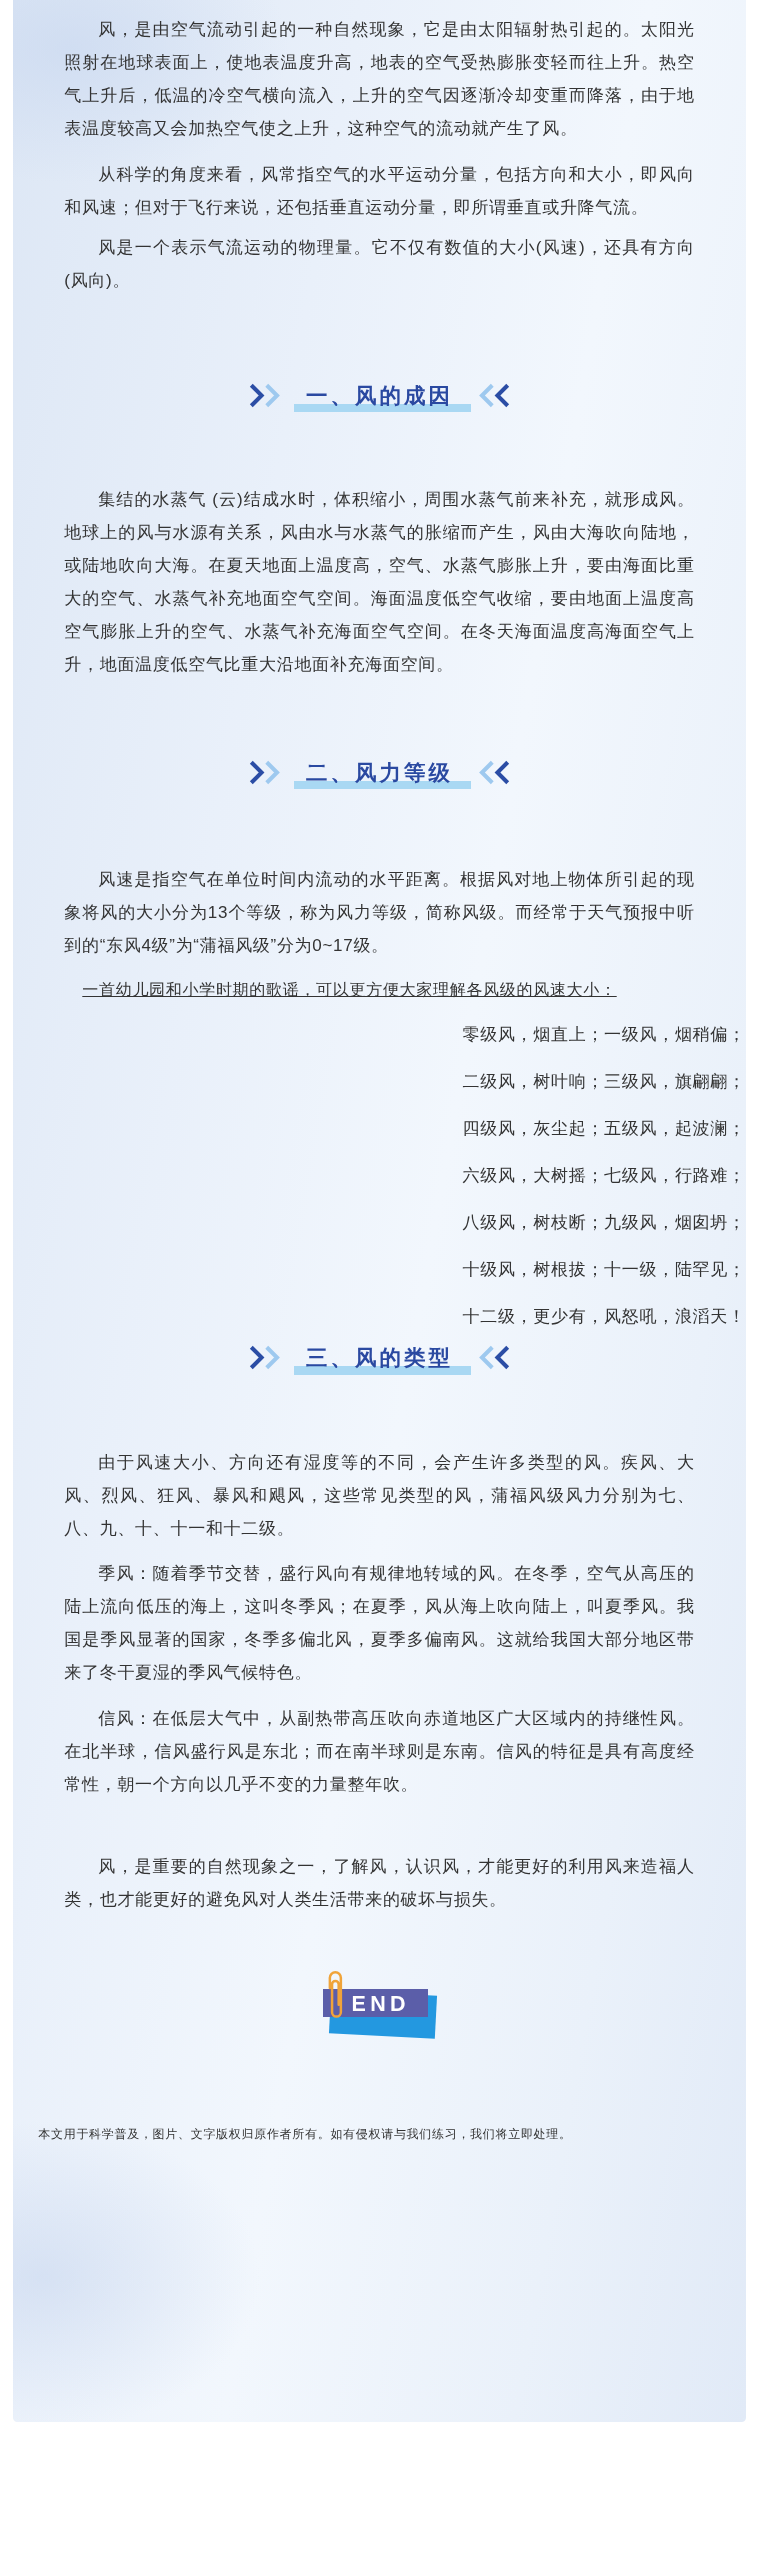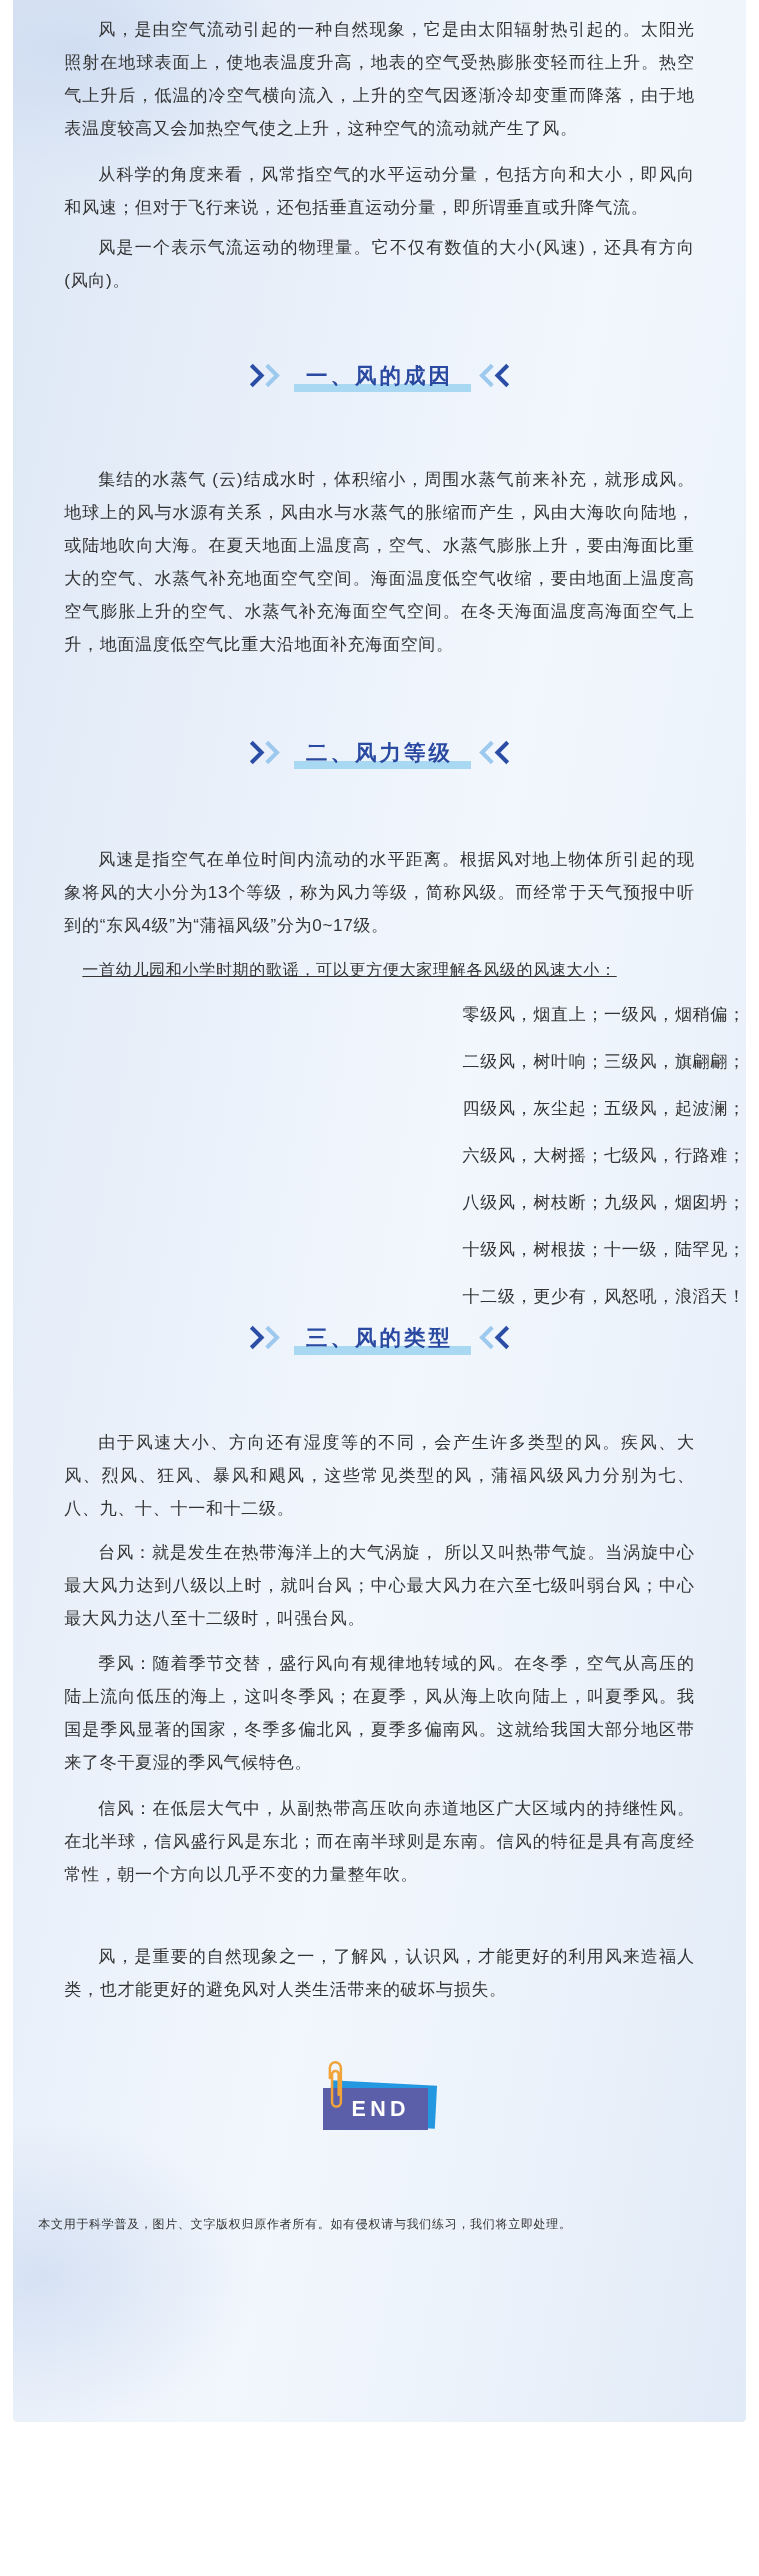--- a/index.html
+++ b/index.html
@@ -87,25 +87,25 @@
   }
   .end-blue{
     position:absolute;
     left:10.4px; top:25px;
     width:106px; height:43px;
     background:var(--end-blue,#2398e0);
     transform:rotate(3deg);
   }
   .end-purple{
     position:absolute;
-    left:3px; top:30px;
-    width:105px; height:42px;
+    left:3px; top:21px;
+    width:105px; height:28px;
     background:var(--end-purple,#5b5ea9);
     display:flex;
-    align-items:center;
+    align-items:flex-end;
     justify-content:center;
   }
   .end-label{
     color:#ffffff;
     font-size:21.5px;
     font-weight:bold;
     letter-spacing:4.4px;
     padding-left:10.4px;
   }
   .paperclip{
@@ -117,21 +117,21 @@
     font-size:12px;
     line-height:33px;
     letter-spacing:0.7px;
     color:var(--text-color,#333);
     text-align:justify;
   }
   
   .p1{margin-top:0;}
   .p2{margin-top:12.6px;}
   .p3{margin-top:7.4px;}
-  .h1{margin-top:60px;justify-content:center;}
+  .h1{margin-top:80px;justify-content:center;}
   .s1-body{margin-top:70px;}
   .h2{margin-top:73px;}
   .s2-body{margin-top:73px;}
   .song-block{margin-top:5.2px;}
   .h3{}
   .s3-p1{margin-top:70px;}
   .s3-p2{margin-top:11px;}
   .s3-p3{margin-top:12.6px;}
   .s3-p4{margin-top:12.6px;}
   .closing{margin-top:49px;}
@@ -191,21 +191,20 @@
         <polyline points="25,3 39,17 25,31" fill="none" stroke="#9ec9ef" stroke-width="5.5"></polyline>
       </svg>
       <span class="h-text">三、风的类型</span>
       <svg class="chev" width="36" height="25" viewBox="0 0 48 34">
         <polyline points="23,3 9,17 23,31" fill="none" stroke="#9ec9ef" stroke-width="5.5"></polyline>
         <polyline points="44,3 30,17 44,31" fill="none" stroke="#2b4da5" stroke-width="5.5"></polyline>
       </svg>
     </div>
 
     <p class="para s3-p1">由于风速大小、方向还有湿度等的不同，会产生许多类型的风。疾风、大风、烈风、狂风、暴风和飓风，这些常见类型的风，蒲福风级风力分别为七、八、九、十、十一和十二级。</p>
-    <p class="para s3-p2">台风：就是发生在热带海洋上的大气涡旋， 所以又叫热带气旋。当涡旋中心最大风力达到八级以上时，就叫台风；中心最大风力在六至七级叫弱台风；中心最大风力达八至十二级时，叫强台风。</p>
     <p class="para s3-p3">季风：随着季节交替，盛行风向有规律地转域的风。在冬季，空气从高压的陆上流向低压的海上，这叫冬季风；在夏季，风从海上吹向陆上，叫夏季风。我国是季风显著的国家，冬季多偏北风，夏季多偏南风。这就给我国大部分地区带来了冬干夏湿的季风气候特色。</p>
     <p class="para s3-p4">信风：在低层大气中，从副热带高压吹向赤道地区广大区域内的持继性风。在北半球，信风盛行风是东北；而在南半球则是东南。信风的特征是具有高度经常性，朝一个方向以几乎不变的力量整年吹。</p>
 
     <p class="para closing">风，是重要的自然现象之一，了解风，认识风，才能更好的利用风来造福人类，也才能更好的避免风对人类生活带来的破坏与损失。</p>
 
     <div class="end-wrap">
       <div class="end-blue"></div>
       <div class="end-purple">
         <span class="end-label">END</span>
       </div>

